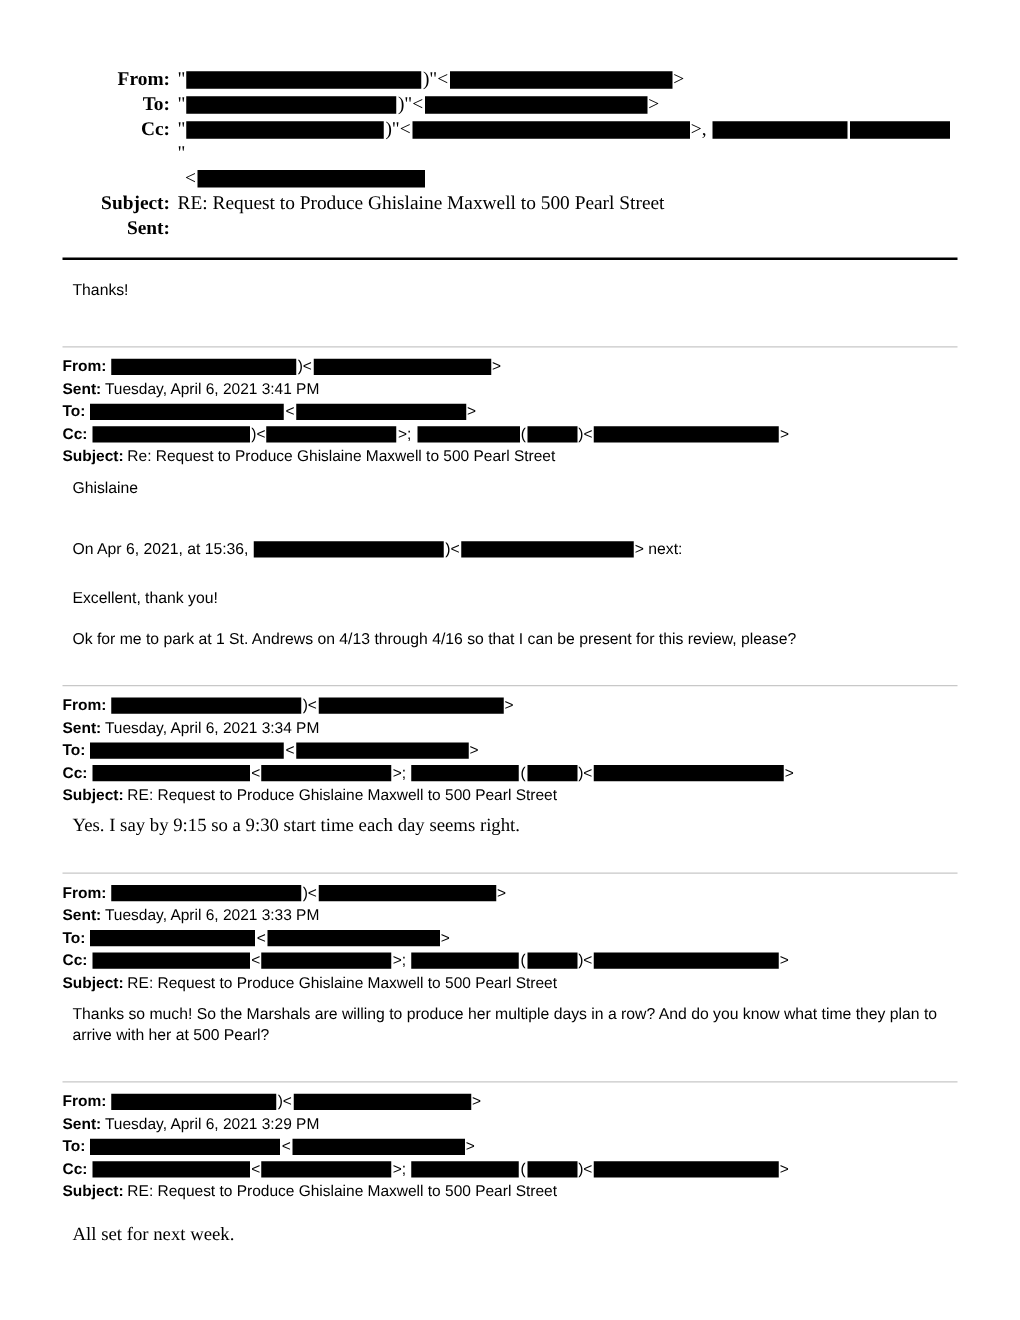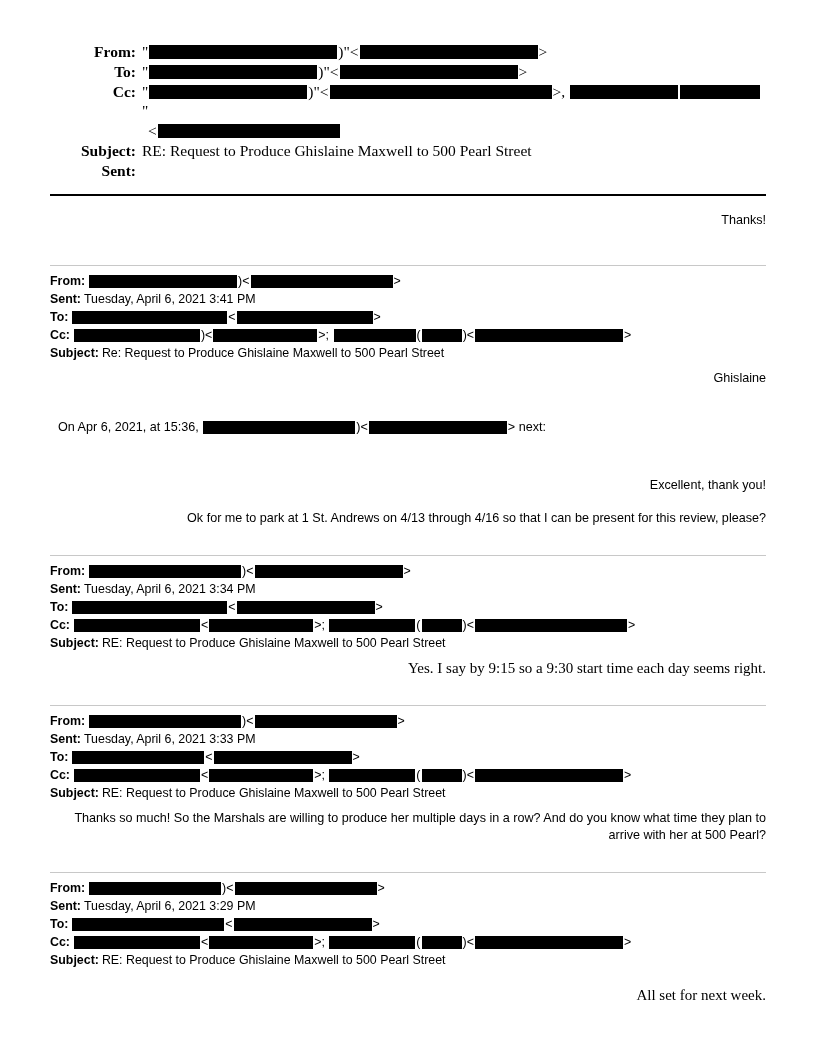--- a/index.html
+++ b/index.html
@@ -13,21 +13,21 @@
     font-family: "Liberation Sans", sans-serif;
     color: #000000;
     position: relative;
     overflow: hidden;
   }
   .page {
     width: 816px;
     height: 1040px;
     position: relative;
     box-sizing: border-box;
-    padding: 0 50px;
+    padding: 12px 50px;
   }
 
   
   .hdr {
     font-family: "Liberation Serif", serif;
     font-size: 15.5px;
     padding-top: 42px;
   }
   .hdr-row {
     display: flex;
@@ -71,36 +71,35 @@
     border: none;
     border-top: 2px solid #000000;
     margin: 14px 0 0 0;
   }
 
   
   .body {
     font-size: 12.6px;
     line-height: 17px;
     padding-top: 16px;
-    text-align: right;
   }
   .para {
     margin: 0 0 6px 0;
     font-size: 12.6px;
   }
   .para.serif {
     font-family: "Liberation Serif", serif;
     font-size: 15px;
   }
   .quote-line {
     font-size: 12.6px;
     display: flex;
     align-items: center;
     white-space: pre;
-    margin: 0 0 23px 0;
+    margin: 0 0 4px 0;
   }
   .spacer-sm { height: 10px; }
   .spacer-md { height: 18px; }
   .spacer-lg { height: 26px; }
 
   .msg {
     border-top: 1px solid #c8c8c8;
     padding-top: 6px;
     margin-top: 12px;
     margin-bottom: 8px;

